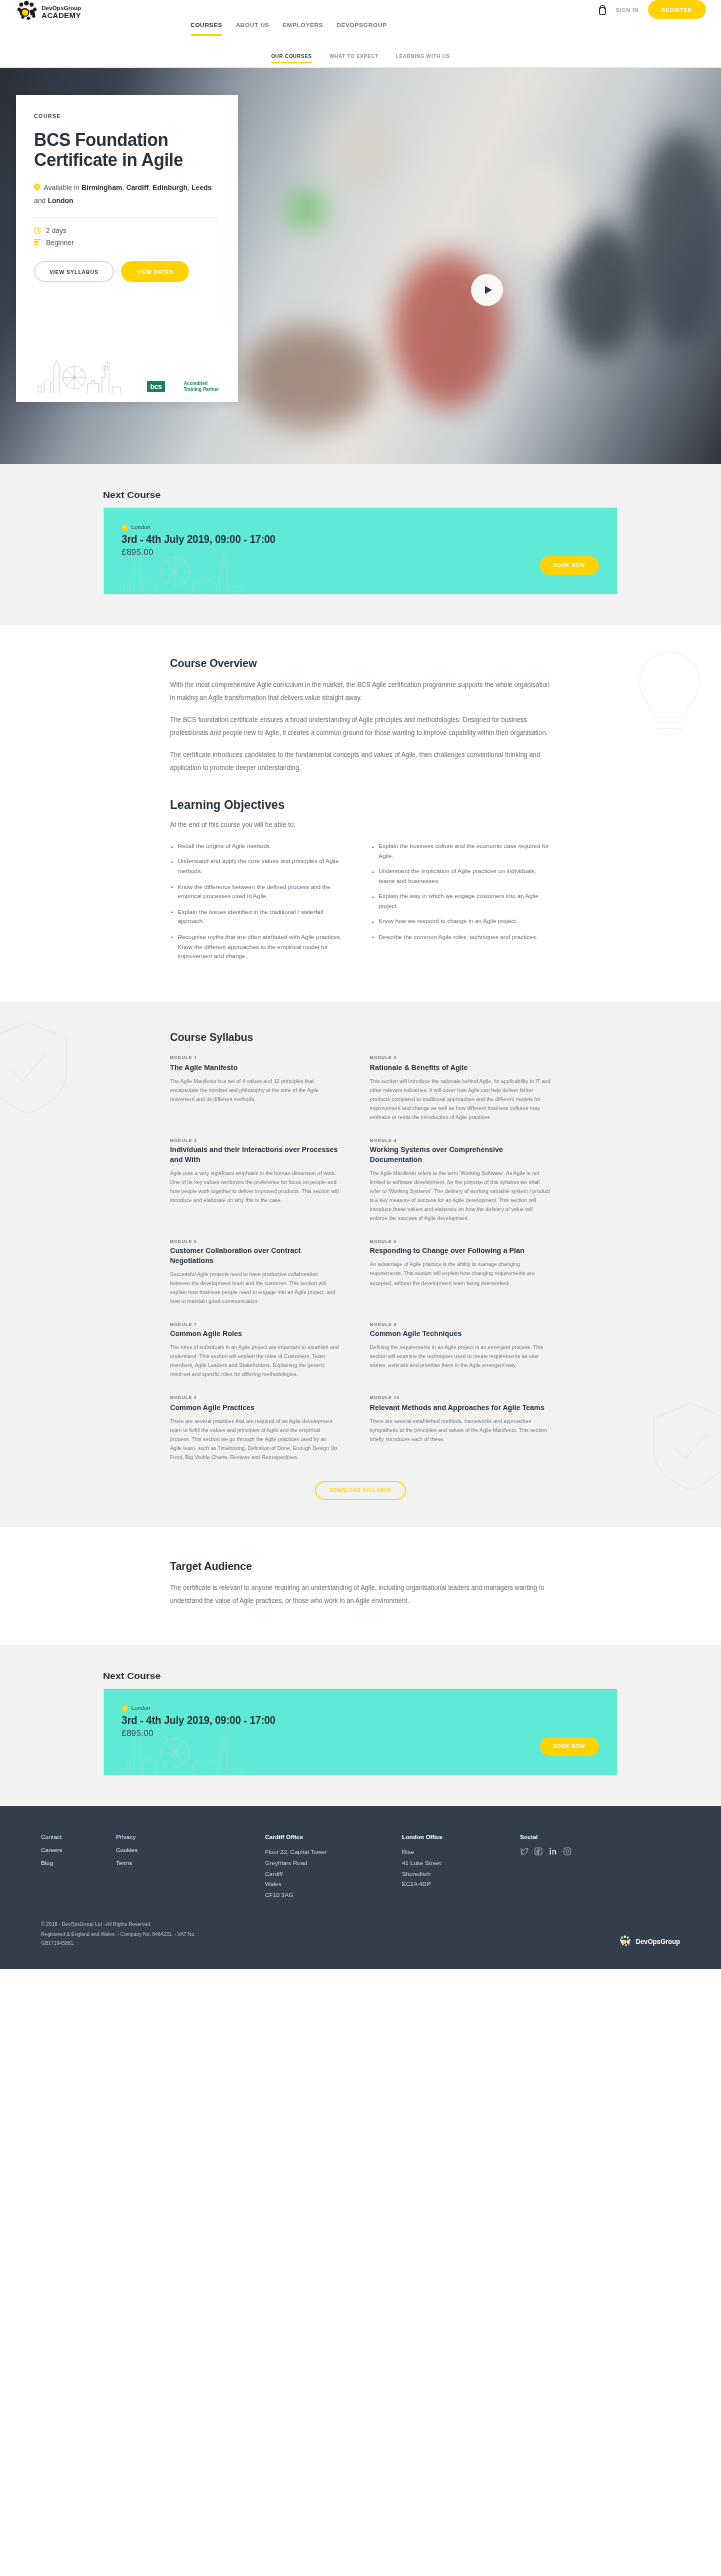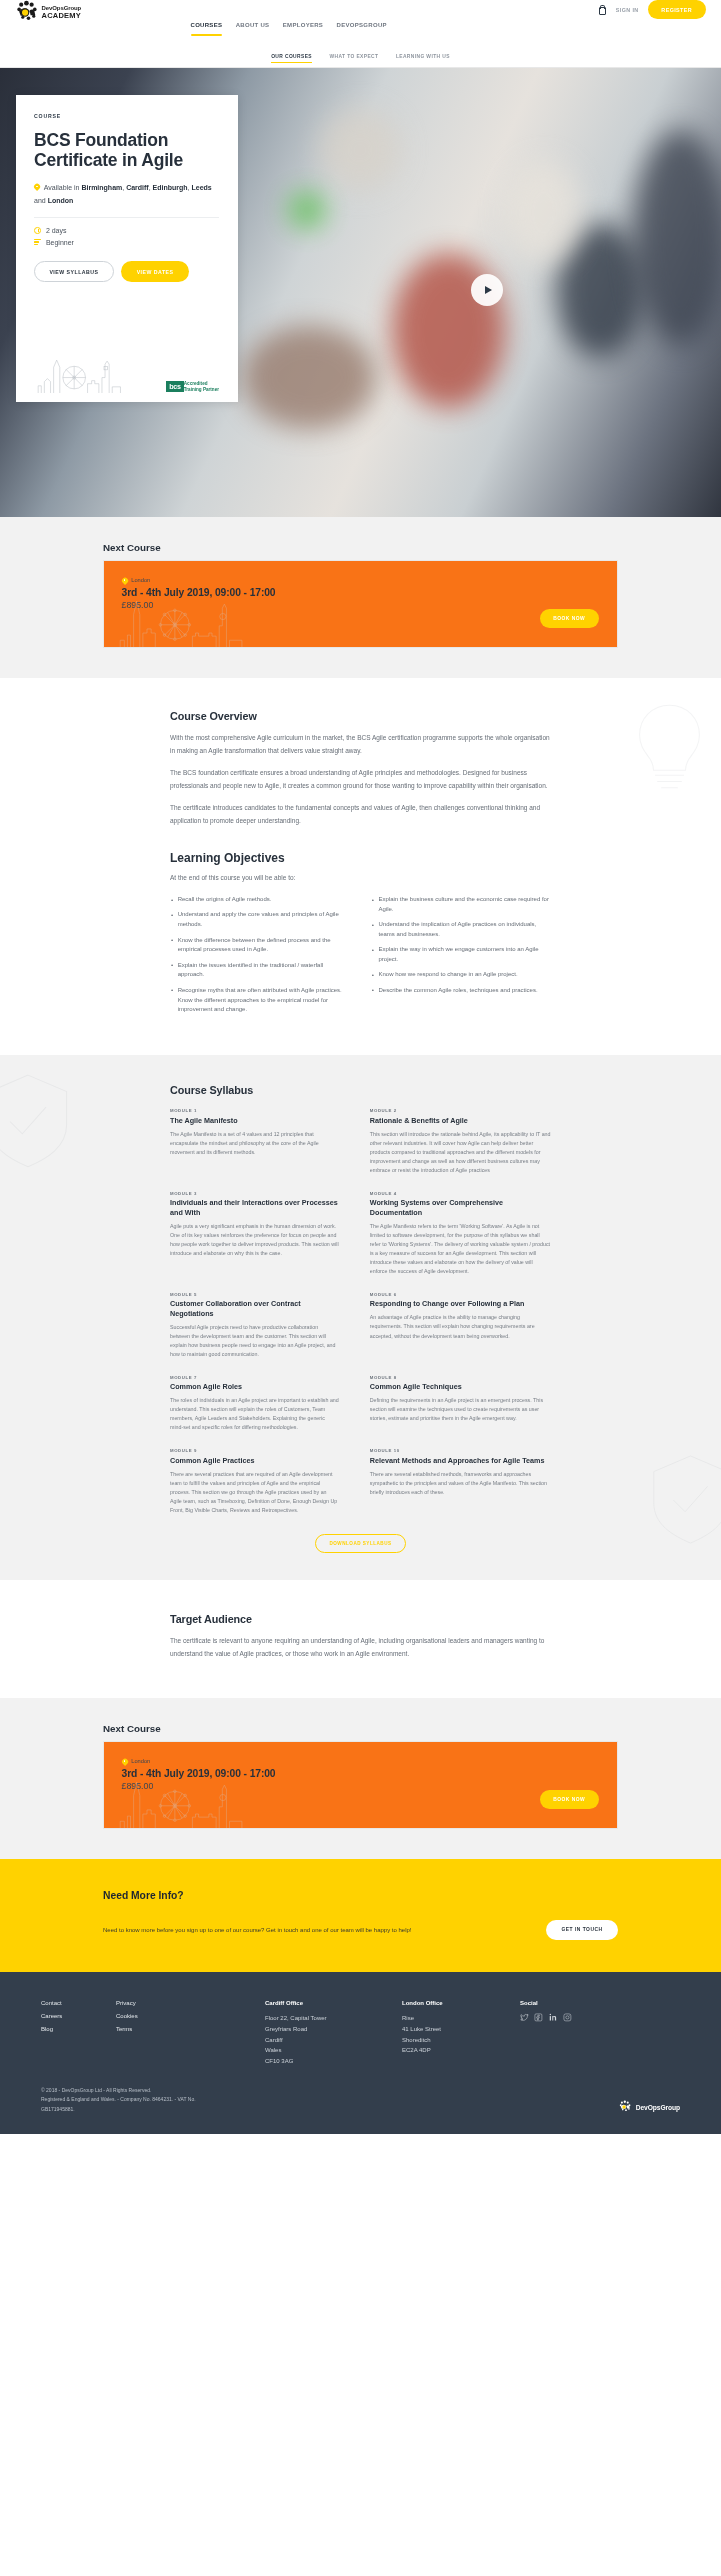--- a/index.html
+++ b/index.html
@@ -51,21 +51,21 @@
     font-size:4.9px; letter-spacing:0.4px; font-weight:700; color:#8e959e;
     text-decoration:none; padding-top:3.6px; position:relative;
   }
   .subnav a.active { color:#2c3845; }
   .subnav a.active:after {
     content:""; position:absolute; left:0; right:0; bottom:-4.6px; height:1.3px; background:#ffd200;
   }
 
   
   .hero {
-    height:449px; position:relative; overflow:hidden;
+    height:396px; position:relative; overflow:hidden;
     background:linear-gradient(115deg,#2a2f3a 0%,#3b4250 14%,#8e9aa5 27%,#cfd4d6 42%,#e6e2dd 58%,#c9cfd2 72%,#6c7380 88%,#30353f 100%);
     padding-left:12px;
   }
   .hero-bg { position:absolute; inset:0; }
   .hero-bg .blob { position:absolute; border-radius:50%; filter:blur(13.4px); opacity:.75; }
   .hero-card {
     position:absolute; left:15.5px; top:27px; width:222px; background:#fff;
     padding:17.5px 18.5px 0 18.5px; box-shadow:0 1px 9.3px rgba(0,0,0,.12); z-index:4;
     height:307px;
   }
@@ -95,42 +95,42 @@
   .hero-btns { display:flex; gap:7.2px; margin-top:15.5px; }
   .btn-outline {
     border:0.5px solid #ced3d8; background:#fff; color:#27303b; font-size:5.2px;
     letter-spacing:0.5px; font-weight:700; padding:6.7px 14.4px; border-radius:11.3px; cursor:pointer;
   }
   .btn-yellow {
     border:none; background:#ffd200; color:#fff; font-size:5.2px;
     letter-spacing:0.5px; font-weight:700; padding:6.7px 15.5px; border-radius:11.3px; cursor:pointer;
   }
   .hero-foot { position:absolute; left:18.5px; right:18.5px; bottom:9.3px; display:flex; align-items:flex-end; justify-content:space-between; }
-  .bcs-badge { display:flex; align-items:center; gap:0; }
+  .bcs-badge { display:flex; align-items:center; gap:19px; }
   .bcs-logo {
     background:#1b7f5e; color:#fff; font-weight:700; font-size:7.2px; padding:1px 3.1px;
     letter-spacing:-0.3px; font-family:"Liberation Sans",sans-serif;
   }
   .bcs-text { font-size:4.6px; line-height:1.25; color:#1b7f5e; font-weight:700; }
   .play-btn {
     position:absolute; left:471px; top:206px; width:32px; height:32px; border-radius:50%;
     background:rgba(255,255,255,.92); display:flex; align-items:center; justify-content:center; z-index:5;
     cursor:pointer;
   }
   .play-btn:after {
     content:""; border-left:7.7px solid #2c3845; border-top:4.6px solid transparent;
     border-bottom:4.6px solid transparent; margin-left:2.1px;
   }
 
   
   .band-grey { background:#f2f2f2; padding:25px 7px 30px; }
   .container { width:515px; margin:0 auto; }
   .band-title { font-size:9.8px; font-weight:600; color:#27303b; margin-bottom:7.2px; }
   .course-card {
-    background:#f97316; border:0.5px solid #e8e8e8; position:relative; height:88px; padding:15.5px 17.5px;
+    background:#5eead4; border:0.5px solid #e8e8e8; position:relative; height:88px; padding:15.5px 17.5px;
     overflow:hidden;
   }
   .cc-loc { font-size:5.7px; color:#3d4651; display:flex; align-items:center; }
   .cc-date { font-size:10.3px; font-weight:700; color:#27303b; margin-top:3.6px; letter-spacing:-0.1px; }
   .cc-price { font-size:8.8px; color:#3d4651; margin-top:1.5px; }
   .book-btn {
     position:absolute; right:18.5px; bottom:19.6px; background:#ffd200; border:none; color:#fff;
     font-size:4.9px; letter-spacing:0.5px; font-weight:700; padding:6.7px 13.4px; border-radius:11.3px; cursor:pointer;
   }
   .skyline { position:absolute; left:14.4px; bottom:-1px; opacity:.5; }
@@ -501,29 +501,20 @@
           <span class="pin"></span>
             <span>London</span>
         </div>
         <div class="cc-date">3rd - 4th July 2019, 09:00 - 17:00</div>
         <div class="cc-price">£895.00</div>
         <button class="book-btn">BOOK NOW</button>
       </div>
     </div>
   </div>
 
-  <div class="cta">
-    <div class="cta-inner">
-      <div class="cta-h">Need More Info?</div>
-      <div class="cta-row">
-        <div class="cta-p">Need to know more before you sign up to one of our course? Get in touch and one of our team will be happy to help!</div>
-        <button class="cta-btn">GET IN TOUCH</button>
-      </div>
-    </div>
-  </div>
 
   <div class="footer">
     <div class="footer-inner">
       <div class="fcol c1">
         <a href="#">Contact</a>
         <a href="#">Careers</a>
         <a href="#">Blog</a>
       </div>
       <div class="fcol c2">
         <a href="#">Privacy</a>

